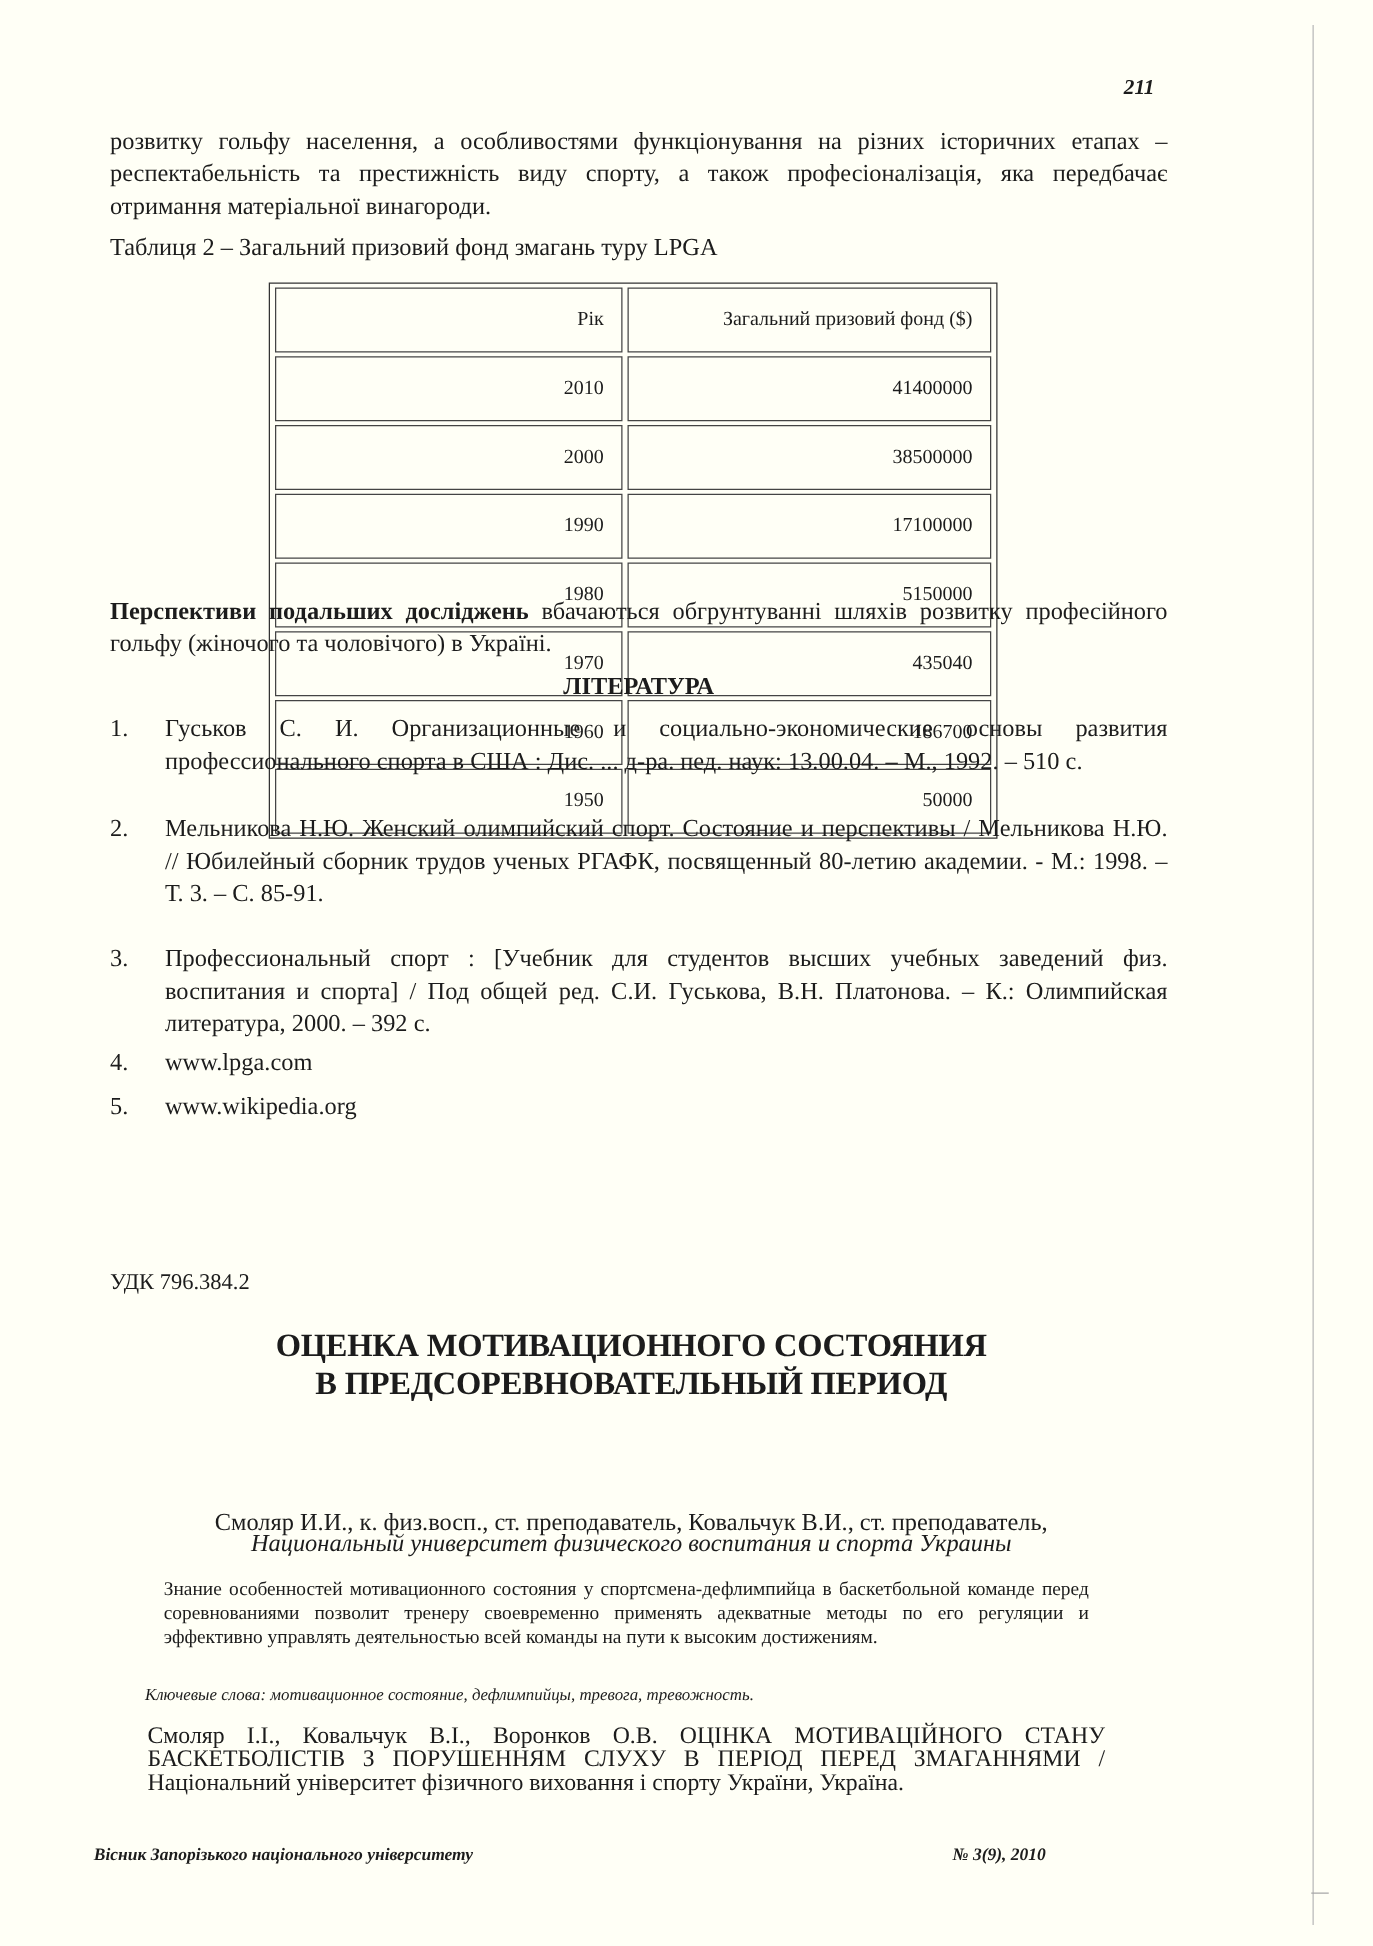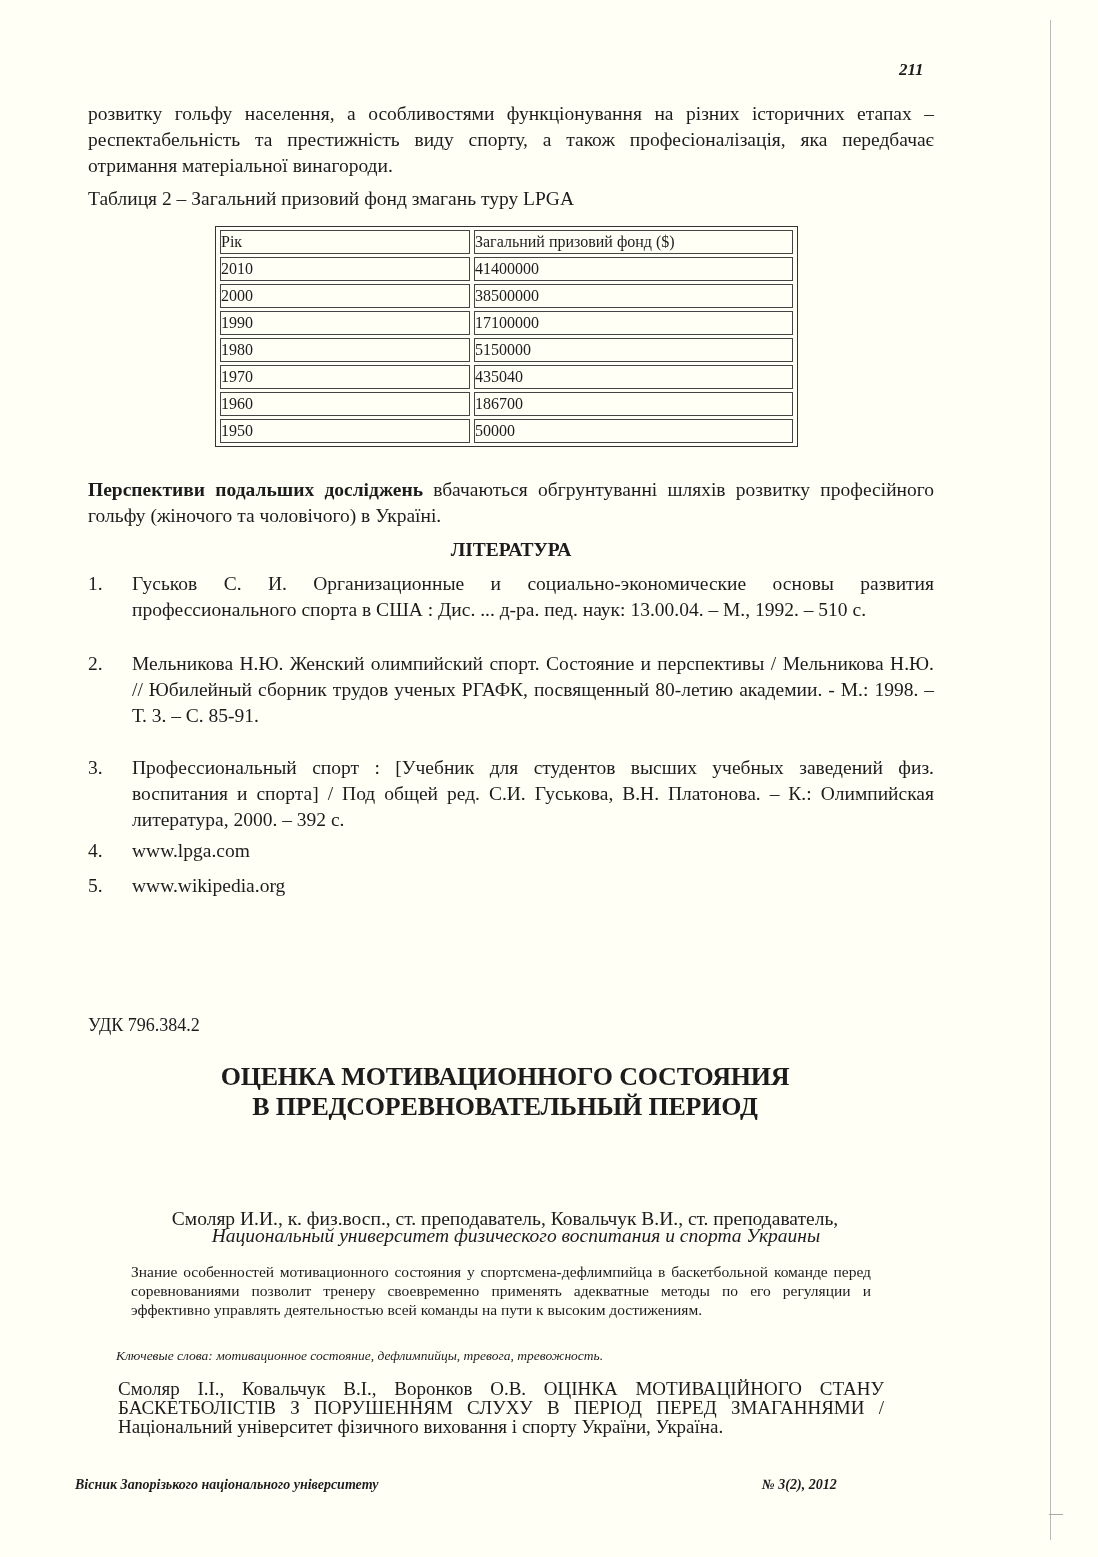--- a/index.html
+++ b/index.html
@@ -15,34 +15,34 @@
   .page-num { left:899px; top:60px; font-size:17px; font-weight:bold; font-style:italic; }
   .body-text { font-size:19.5px; line-height:26px; text-align:justify; text-align-last:left; }
   .p1 { left:88px; top:101px; width:846px; }
   .caption { left:88px; top:188px; font-size:19.5px; }
   table.prize {
     position:absolute; left:215px; top:226px; width:583px;
     border:1.5px solid #333; border-collapse:separate; border-spacing:4px 3px;
     font-size:16px; padding:0;
   }
   table.prize td, table.prize th {
-    border:1.5px solid #444; text-align:left; font-weight:normal;
-    height:22px; padding:0; line-height:22px;margin-top:33px;
+    border:1.5px solid #444; text-align:right; font-weight:normal;
+    height:22px; padding:14px; line-height:22px;margin-top:33px;
   }
   table.prize .col1 { width:248px; }
   .p2 { left:88px; top:477px; width:846px; }
   .p2 b { font-weight:bold; }
   .lit-head { left:0; width:1022px; top:539px; text-align:center; font-size:19.5px; font-weight:bold; }
   .ref { position:absolute; left:88px; width:846px; font-size:19.5px; line-height:26px; }
   .ref .num { position:absolute; left:0; top:0; }
   .ref .txt { margin-left:44px; text-align:justify; text-align-last:left; }
   .udk { left:88px; top:1015px; font-size:18px; }
   .title { left:0; width:1010px; top:1062px; text-align:center; font-size:26px; font-weight:bold; line-height:30px; letter-spacing:-0.2px; }
   .authors { left:0; width:1010px; top:1162px; text-align:center; font-size:19.5px; line-height:26px;margin-top:44px; }
-  .inst { left:0; width:1010px; top:1225px; text-align:center; font-size:19.5px; font-style:italic;padding-left:11px; }
+  .inst { left:0; width:1010px; top:1225px; text-align:center; font-size:19.5px; font-style:italic; }
   .abstract { left:131px; top:1262px; width:740px; font-size:15.5px; line-height:19px; text-align:justify; text-align-last:left; }
   .keywords { left:116px; top:1348px; font-size:13.5px; font-style:italic; }
   .ukr { left:118px; top:1379px; width:766px; font-size:19px; line-height:19px; text-align:justify; text-align-last:left; }
   .footer-left { left:75px; top:1477px; font-size:14px; font-weight:bold; font-style:italic; }
   .footer-right { left:762px; top:1477px; font-size:14px; font-weight:bold; font-style:italic; }
 </style>
 </head>
 <body>
 
 <div class="scanline"></div>
@@ -133,13 +133,13 @@
 
 <div class="abs inst">Национальный университет физического воспитания и спорта Украины</div>
 
 <div class="abs abstract">Знание особенностей мотивационного состояния у спортсмена-дефлимпийца в баскетбольной команде перед соревнованиями позволит тренеру своевременно применять адекватные методы по его регуляции и эффективно управлять деятельностью всей команды на пути к высоким достижениям.</div>
 
 <div class="abs keywords">Ключевые слова: мотивационное состояние, дефлимпийцы, тревога, тревожность.</div>
 
 <div class="abs ukr">Смоляр І.І., Ковальчук В.І., Воронков О.В. ОЦІНКА МОТИВАЦІЙНОГО СТАНУ БАСКЕТБОЛІСТІВ З ПОРУШЕННЯМ СЛУХУ В ПЕРІОД ПЕРЕД ЗМАГАННЯМИ / Національний університет фізичного виховання і спорту України, Україна.</div>
 
 <div class="abs footer-left">Вісник Запорізького національного університету</div>
-<div class="abs footer-right">№ 3(2), 2012</div>
+<div class="abs footer-right">№ 3(9), 2010</div>
 
 </body></html>

